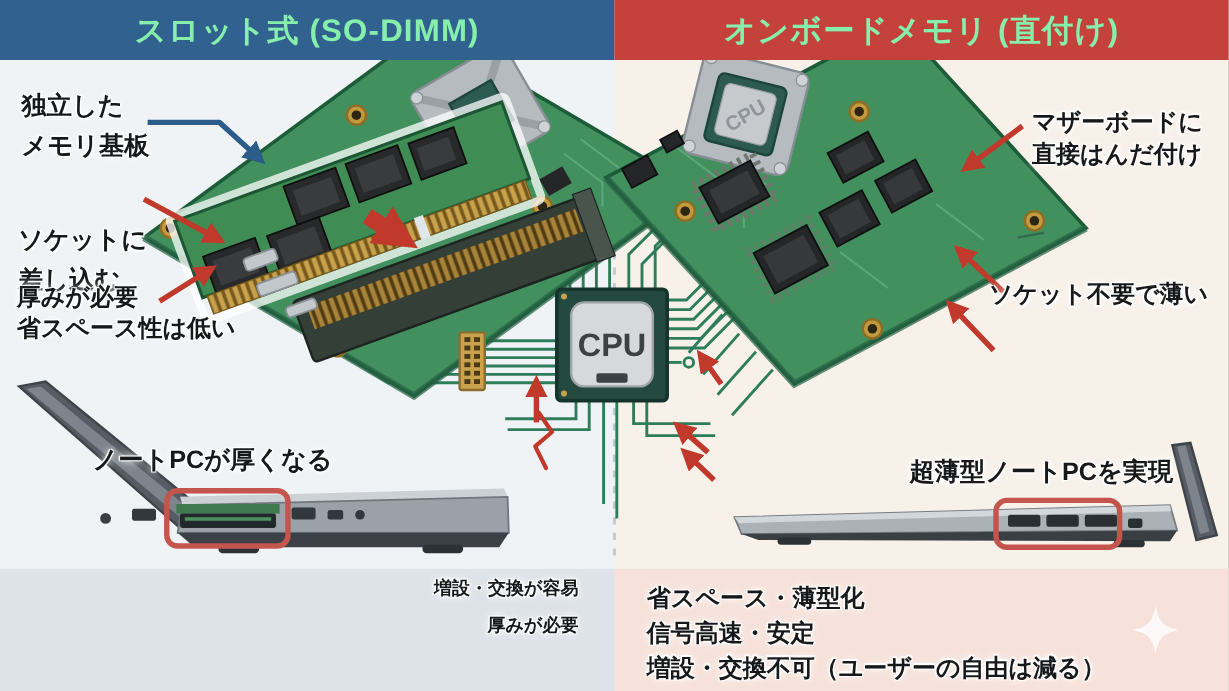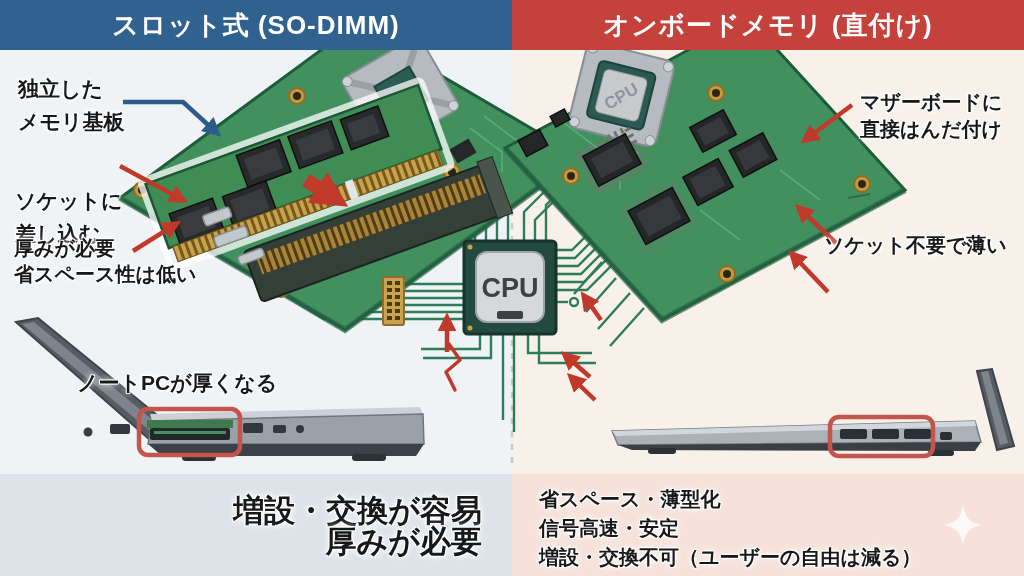--- a/index.html
+++ b/index.html
@@ -10,42 +10,42 @@
   }
   .bg{position:absolute;z-index:0;}
   #bg-left{left:0;top:0;width:512px;height:576px;background:#eff3f6;}
   #bg-right{left:512px;top:0;width:512px;height:576px;background:#f8f1ea;}
   #footer-left{left:0;top:474px;width:512px;height:102px;background:#dee3e9;}
   #footer-right{left:512px;top:474px;width:512px;height:102px;background:#f6e2da;}
   #art{position:absolute;left:0;top:0;z-index:1;}
   .hdr{
     position:absolute;top:0;height:50px;width:512px;z-index:3;
     display:flex;align-items:center;justify-content:center;
-    color:#ffffff;font-weight:bold;font-size:26px;letter-spacing:1px;
+    color:#86efac;font-weight:bold;font-size:26px;letter-spacing:1px;
   }
   #hdr-left{left:0;background:#30618f;}
   #hdr-right{left:512px;background:#c5413b;}
   .ann{
     position:absolute;z-index:4;color:#17181a;font-weight:bold;
     white-space:pre-line;
     text-shadow:-1px -1px 0 rgba(255,255,255,.85),1px -1px 0 rgba(255,255,255,.85),
                 -1px 1px 0 rgba(255,255,255,.85),1px 1px 0 rgba(255,255,255,.85),
                 0 0 6px rgba(255,255,255,.9),0 0 10px rgba(255,255,255,.7);
   }
   #ann-independent{left:18px;top:72px;font-size:21px;line-height:33px;}
   #ann-socket{left:15px;top:145px;font-size:21px;line-height:33px;margin-top:39px;}
   #ann-thickness{left:14px;top:235px;font-size:20px;line-height:26px;}
   #ann-wiring{left:237px;top:331px;width:196px;font-size:20px;line-height:30px;text-align:right;}
   #ann-laptop-left{left:77px;top:369px;font-size:21px;}
   #ann-solder{left:860px;top:89px;font-size:20px;line-height:27px;}
   #ann-nosocket{left:824px;top:232px;font-size:20px;}
   #ann-thindesign{left:829px;top:285px;font-size:20px;}
   #ann-cpubenefits{left:603px;top:312px;font-size:20px;line-height:25px;}
   #ann-laptop-right{left:758px;top:379px;font-size:21px;}
-  #summary-left{left:180px;top:495px;width:302px;text-align:right;font-size:31px;line-height:31px;}
+  #summary-left{left:180px;top:475px;width:302px;text-align:right;font-size:15px;line-height:31px;}
   #summary-right{left:539px;top:485px;font-size:20px;line-height:29px;}
 </style>
 </head>
 <body>
 
 <div id="stage">
   <div class="bg" id="bg-left"></div>
   <div class="bg" id="bg-right"></div>
   <div class="bg" id="footer-left"></div>
   <div class="bg" id="footer-right"></div>
@@ -350,18 +350,19 @@
   <div class="ann" id="ann-independent">独立した
 メモリ基板</div>
   <div class="ann" id="ann-socket">ソケットに
 差し込む</div>
   <div class="ann" id="ann-thickness">厚みが必要
 省スペース性は低い</div>
   <div class="ann" id="ann-laptop-left">ノートPCが厚くなる</div>
   <div class="ann" id="ann-solder">マザーボードに
 直接はんだ付け</div>
   <div class="ann" id="ann-nosocket">ソケット不要で薄い</div>
+  <div class="ann" id="ann-laptop-right">超薄型ノートPCを実現</div>
   <div class="ann" id="summary-left">増設・交換が容易
 厚みが必要</div>
   <div class="ann" id="summary-right">省スペース・薄型化
 信号高速・安定
 増設・交換不可（ユーザーの自由は減る）</div>
 </div>
 
 </body></html>

